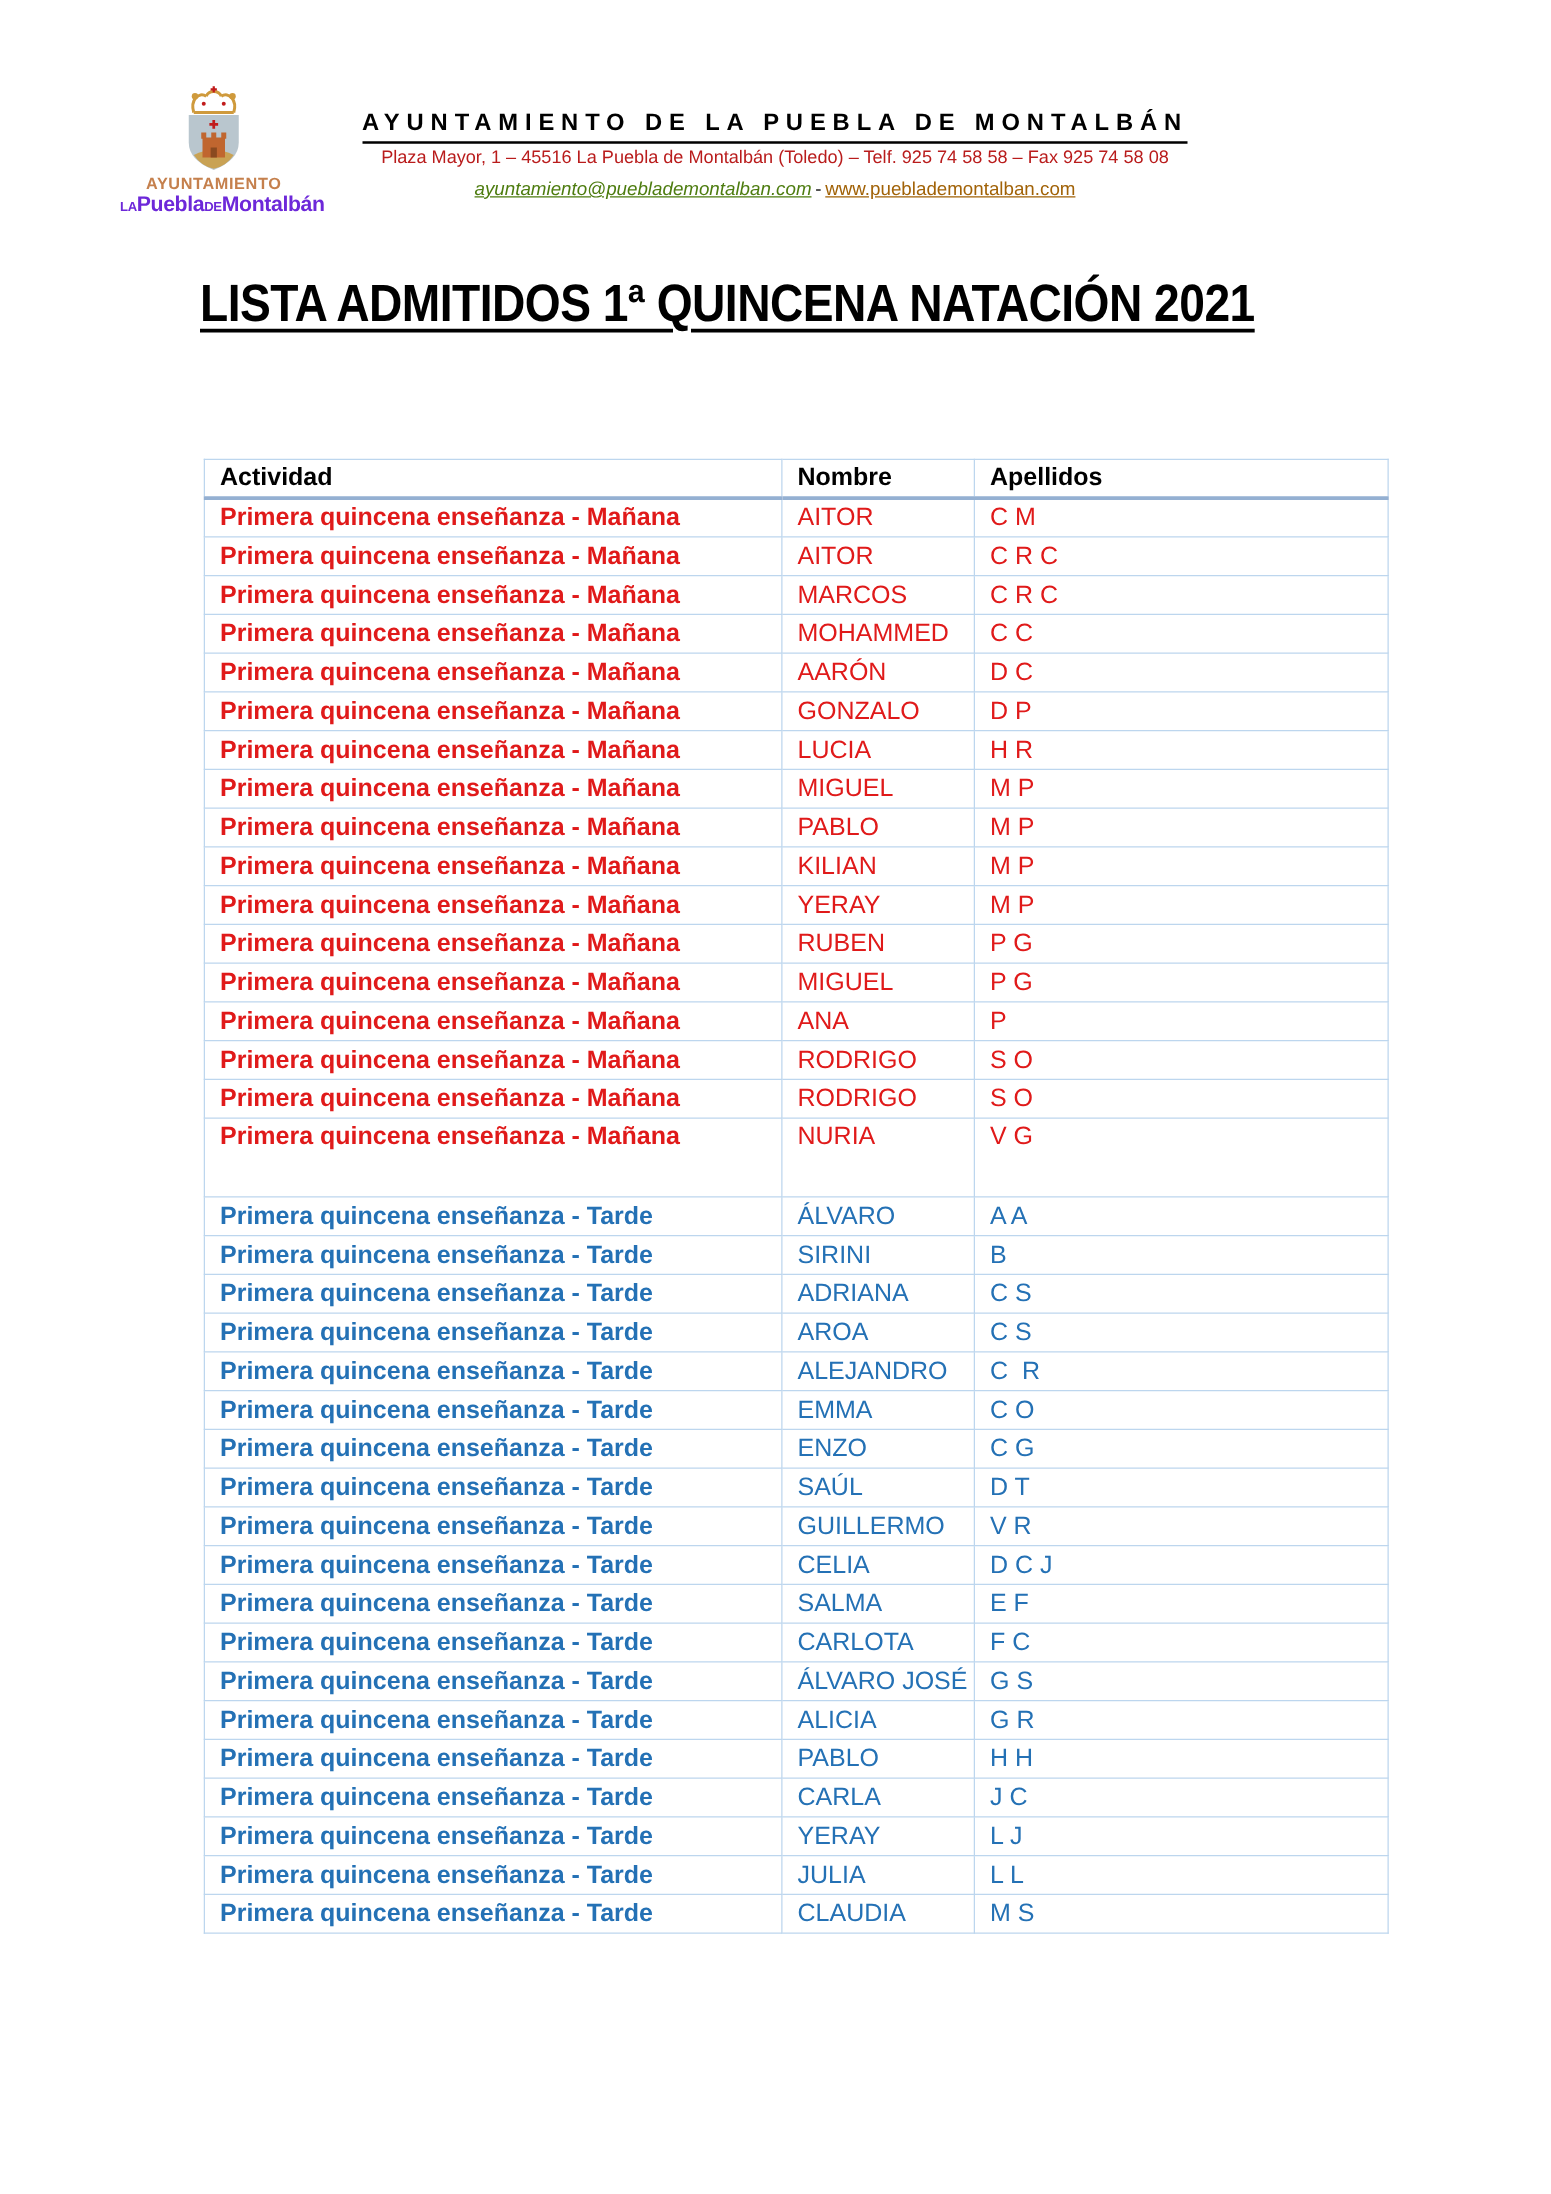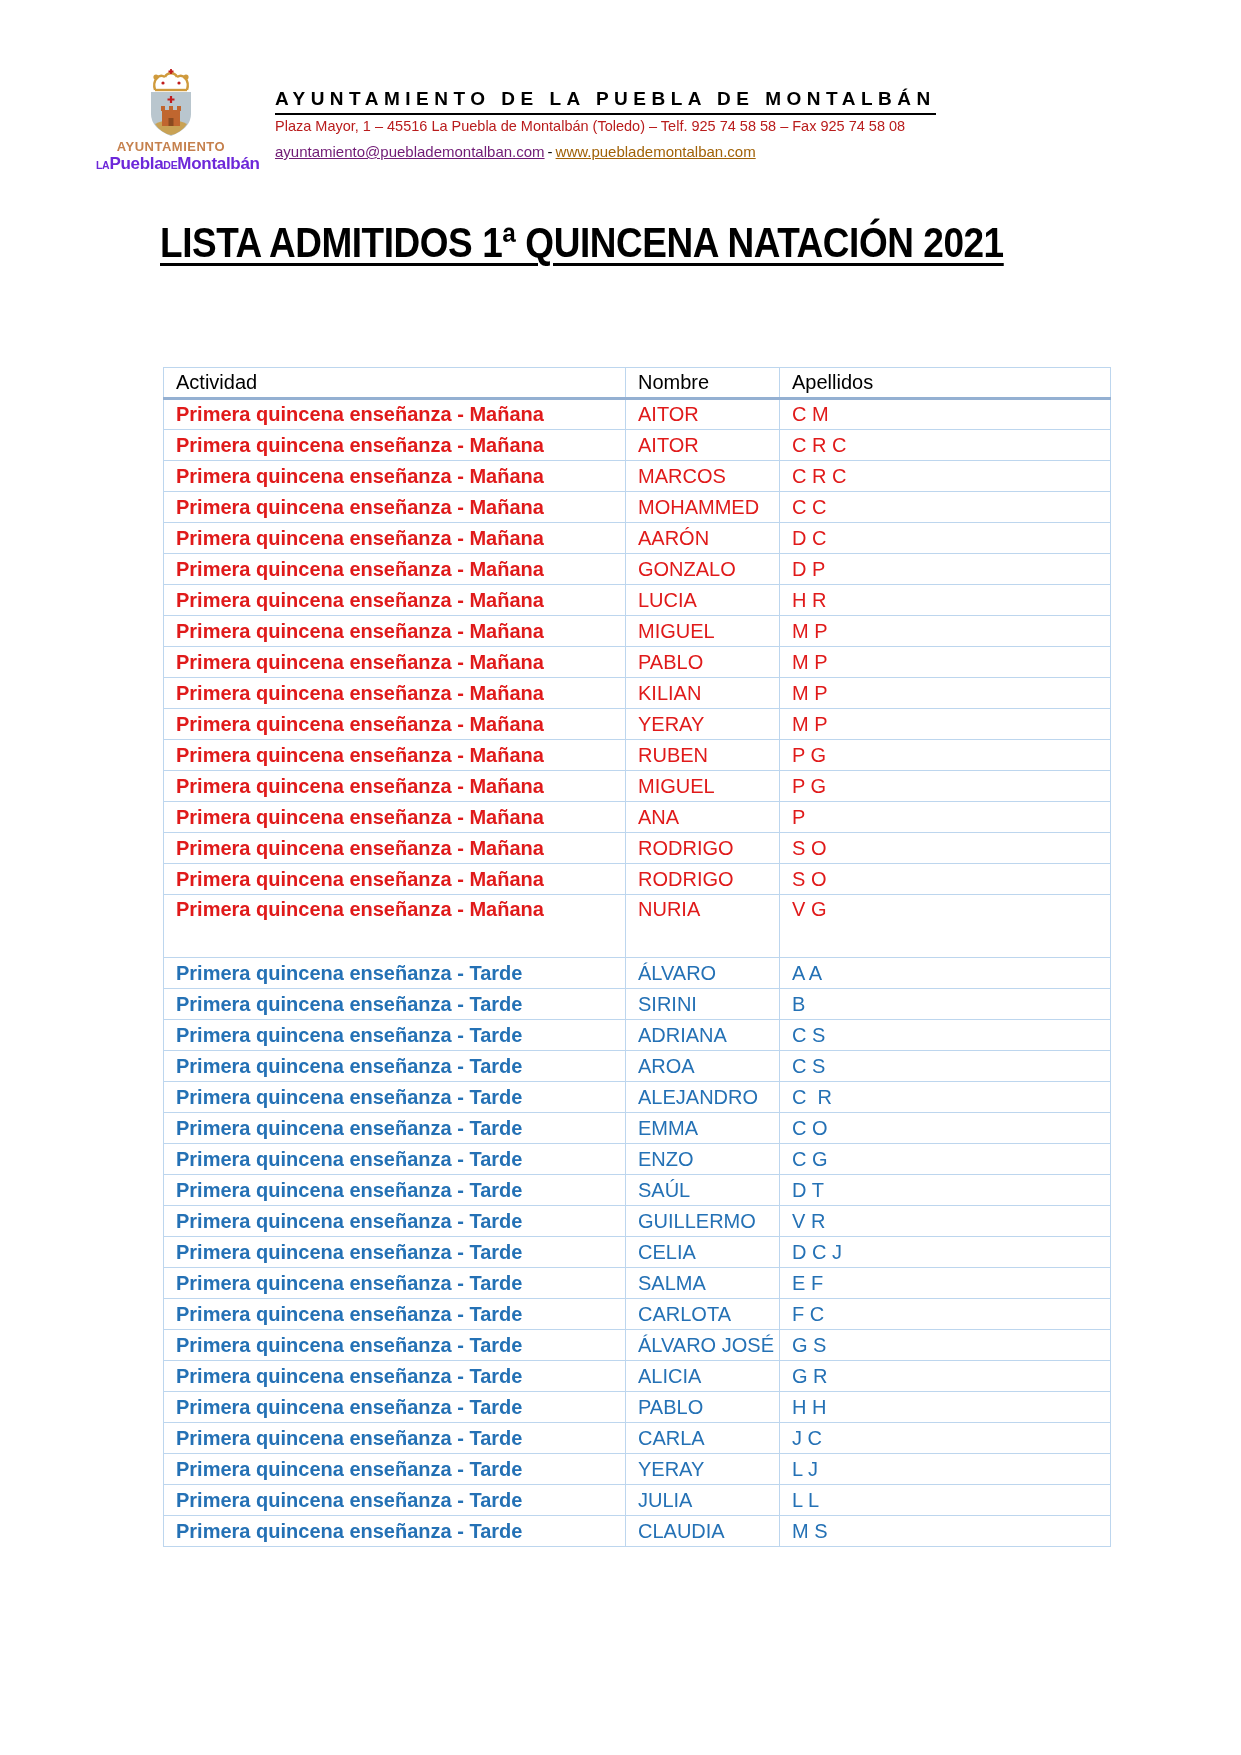--- a/index.html
+++ b/index.html
@@ -22,36 +22,36 @@
     color: #c5804d; font-size: 13px; font-weight: bold;
     letter-spacing: 0.5px; margin-top: 1px;
   }
   .logo-line2 {
     color: #6d28d9; font-size: 17px; font-weight: bold; margin-top: 0px;
     letter-spacing: -0.3px;
   }
   .logo-line2 .small { font-size: 10.5px; }
 
   .header-block {
-    position: absolute; left: 275px; top: 88px; width: 670px;
-    text-align: left;
+    position: absolute; left: 285px; top: 88px; width: 670px;
+    text-align: center;
   }
   .header-title {
     display: inline-block;
     font-size: 19px; font-weight: bold; letter-spacing: 5.5px;
     white-space: nowrap;
     border-bottom: 2.5px solid #000;
     padding-bottom: 3px;
   }
   .header-address {
     font-size: 14.5px; margin-top: 3px; color: #b91c1c; white-space: nowrap;
   }
   .header-links { font-size: 15px; margin-top: 9px; }
   .header-links a { cursor: pointer; }
-  a.email-link { color: #701a75; text-decoration: underline; }
+  a.email-link { color: #4d7c0f; text-decoration: underline; font-style: italic; }
   .link-sep { color: #111; padding: 0 3px; }
   a.website-link { color: #a16207; text-decoration: underline; }
 
   
   .doc-title {
     position: absolute; left: 160px; top: 219px;
     font-size: 42px; font-weight: bold; letter-spacing: -0.5px;
     white-space: nowrap;
     text-decoration: underline;
     text-decoration-thickness: 3px;
@@ -64,21 +64,21 @@
     position: absolute; left: 163px; top: 367px;
     width: 947px;
     border-collapse: collapse; table-layout: fixed;
   }
   .admissions th, .admissions td {
     border: 1px solid var(--row-border, #bdd6ee);
   }
   .admissions thead th {
     height: 31px;
     border-bottom: 3px solid var(--header-border, #94b0d2);
-    font-size: 20px; font-weight: normal; text-align: left;
+    font-size: 20px; font-weight: bold; text-align: left;
     padding: 2px 0 2px 12px; color: #000;
     background: #fff;
   }
   .admissions td {
     height: 31px;
     font-size: 20px;
     padding: 0 0 0 12px;
     white-space: pre-wrap;
     vertical-align: middle;
     overflow: hidden;

